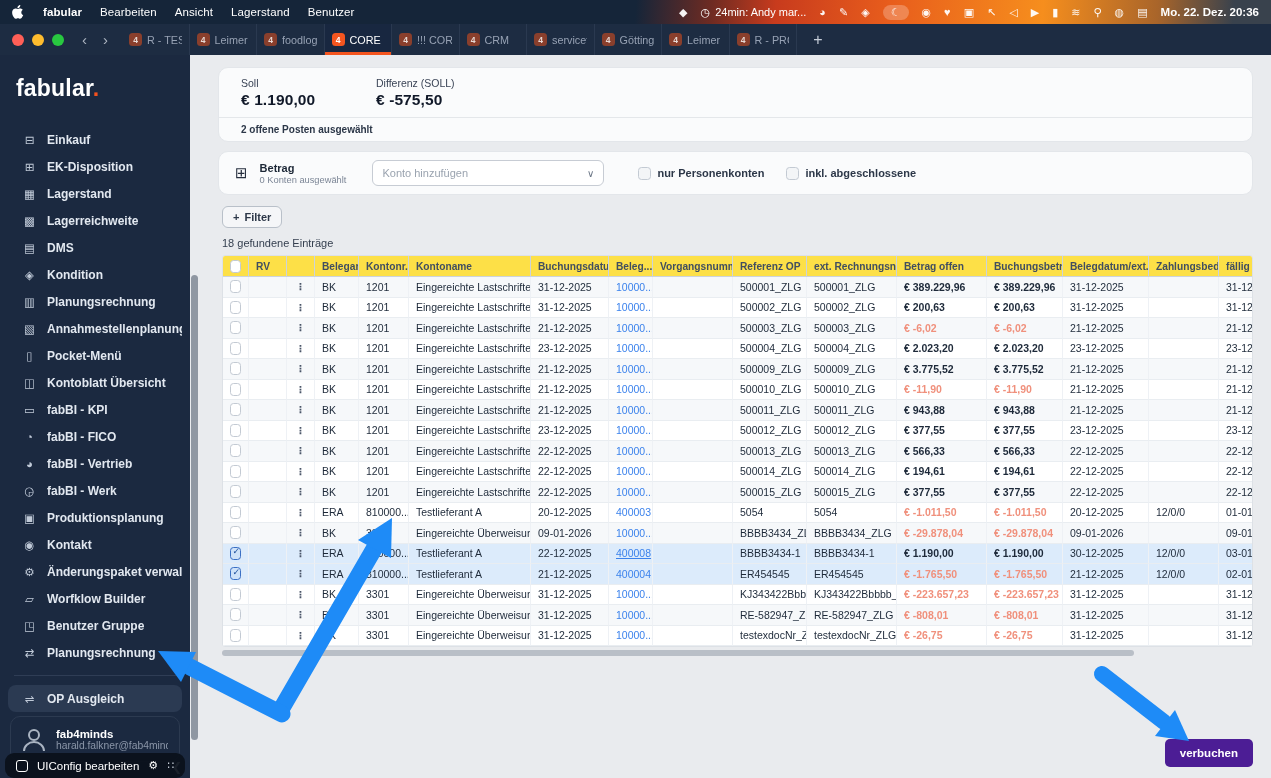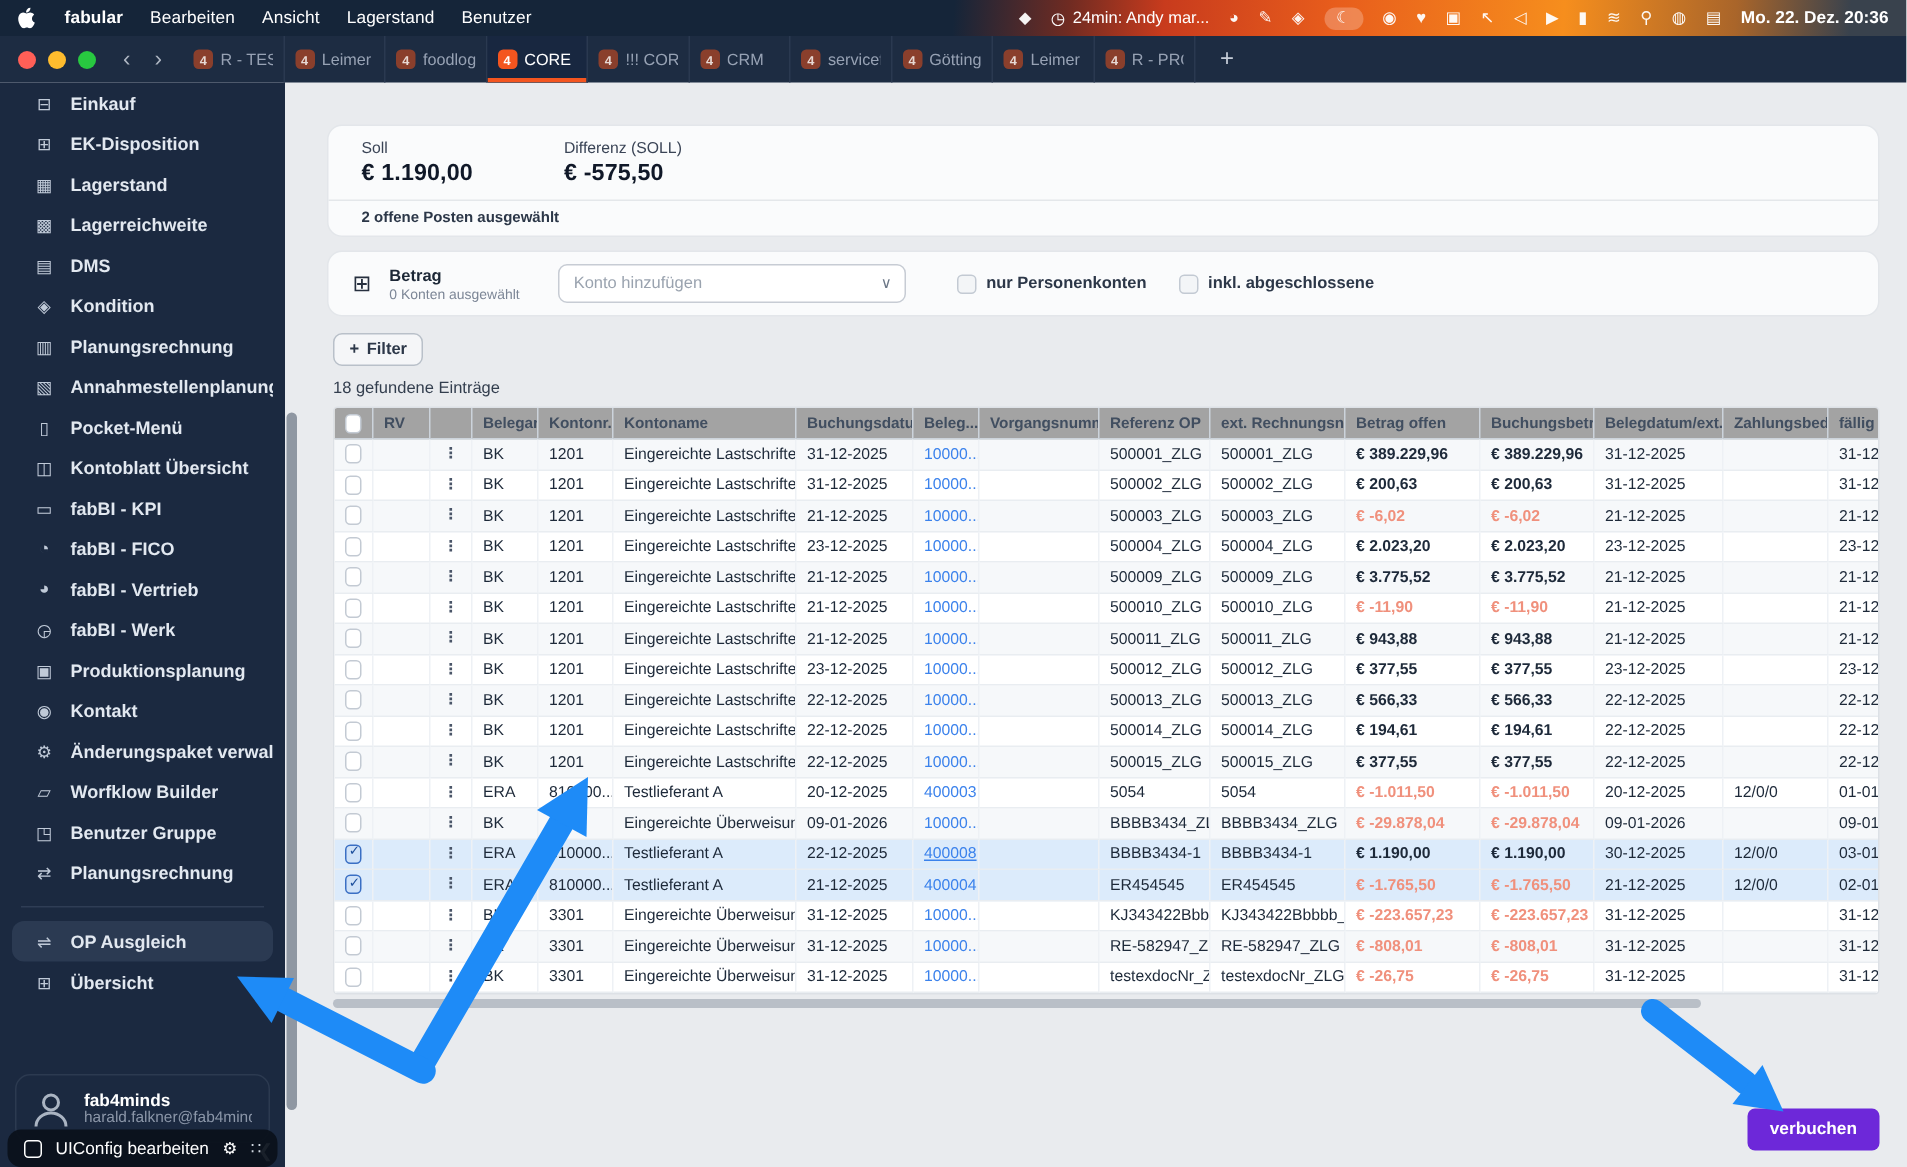--- a/index.html
+++ b/index.html
@@ -57,21 +57,21 @@
   .uiconfig { position:absolute; left:5px; bottom:0px; z-index:30; background:rgba(10,16,26,.92);
     border-radius:9px; padding:6px 11px; display:flex; align-items:center; gap:9px; color:#fff; font-size:11.5px; }
   .uiconfig .cb { width:12px; height:12px; border:1.6px solid #fff; border-radius:3px; background:transparent; }
   .uiconfig .gear { font-size:11px; }
   .uiconfig .drag { font-size:11px; color:#cfd6df; }
   .collapse { position:absolute; right:8px; bottom:4px; color:#cfd6df; font-size:12px; }
   .page-scrollthumb { position:absolute; left:191px; top:220px; width:7px; height:465px;
     background:#8f97a2; border-radius:4px; z-index:5; }
 
   
-  .main { flex:1; position:relative; padding:28px 18px 0 28px; }
+  .main { flex:1; position:relative; padding:12px 18px 0 28px; }
   .card { background:#fafbfc; border:1px solid #e3e6ea; border-radius:10px; }
   .summary-card { }
   .summary-row { display:flex; padding:9px 0 8px 22px; }
   .summary-item { width:135px; }
   .s-label { font-size:10.5px; color:#3a4456; margin-bottom:2px; }
   .s-value { font-size:15.5px; font-weight:700; color:#101828; letter-spacing:.1px; }
   .summary-note { border-top:1px solid #e4e7ea; padding:6px 0 6px 22px; font-size:10px; font-weight:700; color:#2c3748; }
   .konten-card { margin-top:9px; display:flex; align-items:center; padding:8px 0 8px 16px; gap:12px; }
   .k-icon { font-size:15px; color:#27303f; }
   .k-label { font-size:11px; font-weight:700; color:#1c2736; }
@@ -84,39 +84,39 @@
   .k-check .cb { width:13px; height:13px; border:1px solid #c3cad3; border-radius:3.5px; background:#f3f5f7; }
   .k-check .cl { font-size:11px; font-weight:600; color:#2c3748; }
   .filter-btn { margin-top:11px; display:inline-flex; align-items:center; gap:5px; border:1px solid #b9c0c9;
     border-radius:6px; background:#f5f6f8; padding:4px 10px; font-size:11px; font-weight:600; color:#2c3748; margin-left:4px; }
   .result-count { margin-top:9px; margin-left:4px; font-size:11px; color:#333e4e; }
 
   
   .table-wrap { margin-top:6px; margin-left:4px; width:1031px; overflow:hidden;
     border:1px solid #dde1e6; border-radius:3px; background:#fff; }
   .trow { display:flex; width:1056px; }
-  .thead { background:#a3a3a3; }
+  .thead { background:#fde047; }
   .thead .cell { font-weight:700; color:#414e60; font-size:10.2px; border-right:1px solid #ccd3db;
     border-bottom:1px solid #ccd3db; height:21px; }
   .cell { flex:none; display:flex; align-items:center; padding:0 7px; white-space:nowrap; overflow:hidden;
     font-size:10.5px; color:#1d2939; height:20.5px; border-right:1px solid #eef1f5; border-bottom:1px solid #e9edf1; }
   .tbody .trow:nth-child(odd){ background:#f6f8fa; }
   .tbody .trow:nth-child(even){ background:#ffffff; }
   .tbody .trow.checked { background:#dcebfb; }
   .cell.c-center { justify-content:center; }
   .cell .rowcb { width:13px; height:13px; border:1px solid #c3cad3; border-radius:3.5px; background:#fff; }
   .trow.checked .rowcb { background:#cfe2f8; border:1.5px solid #3a6fc4; position:relative; }
   .trow.checked .rowcb::after { content:"✓"; position:absolute; left:1.5px; top:-1.5px; font-size:9px; color:#1d4f9c; font-weight:700; }
   .kebab { color:#4a5568; font-weight:700; font-size:10px; letter-spacing:0; }
   .cell.link { color:#3b82ec; }
   .cell.amount { font-weight:700; }
   .cell.amount.neg { color:#f0907c; }
   .hscroll { margin-top:3px; margin-left:4px; width:912px; height:6px; background:#b9bfc7; border-radius:3px; }
 
-  .verbuchen { position:absolute; right:18px; bottom:11px; background:#6d28d9; color:#fff;
+  .verbuchen { position:absolute; right:18px; bottom:11px; background:#4c1d95; color:#fff;
     font-size:11.5px; font-weight:700; padding:8px 15px; border-radius:5px; border:none; }
 
   
   .arrows { position:absolute; left:0; top:0; width:1271px; height:778px; pointer-events:none; z-index:40; }
 
   .avatar-svg { width:26px; height:26px; }
 </style>
 </head>
 <body>
 
@@ -212,20 +212,21 @@
       <div class="tab">
         <span class="fav">4</span>
         <span class="tlabel">R - PRODU...</span>
       </div>
     </div>
   <div class="newtab">+</div>
 </div>
 
 <div class="app">
   <aside class="sidebar">
+    <div class="logo"><span>fabular</span><span class="dot">.</span></div>
     <nav class="nav" id="sidebar-nav">
         <div class="nav-item">
           <span class="nicon">⊟</span>
           <span>Einkauf</span>
         </div>
         <div class="nav-item">
           <span class="nicon">⊞</span>
           <span>EK-Disposition</span>
         </div>
         <div class="nav-item">

